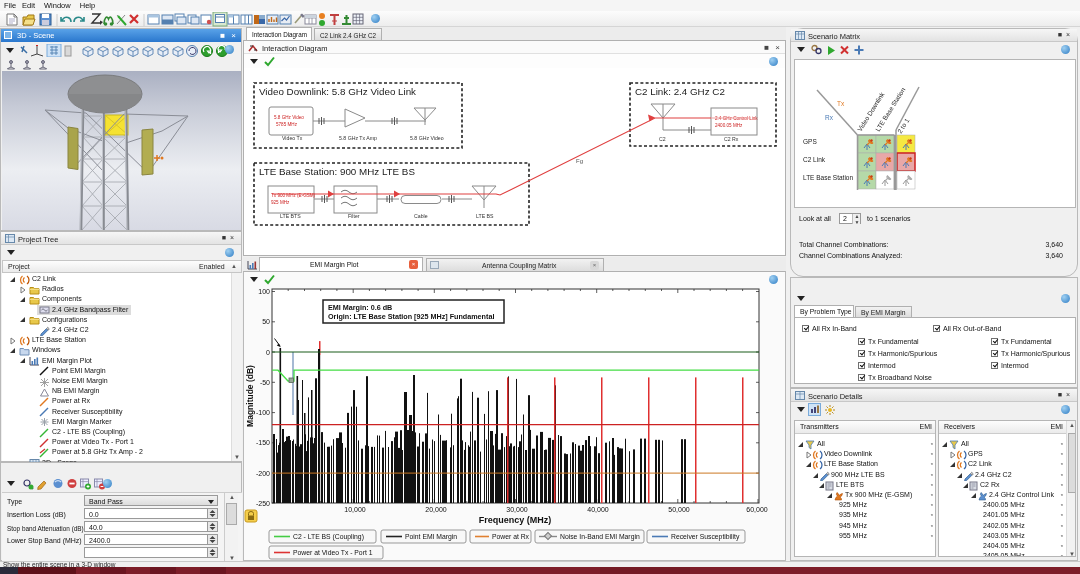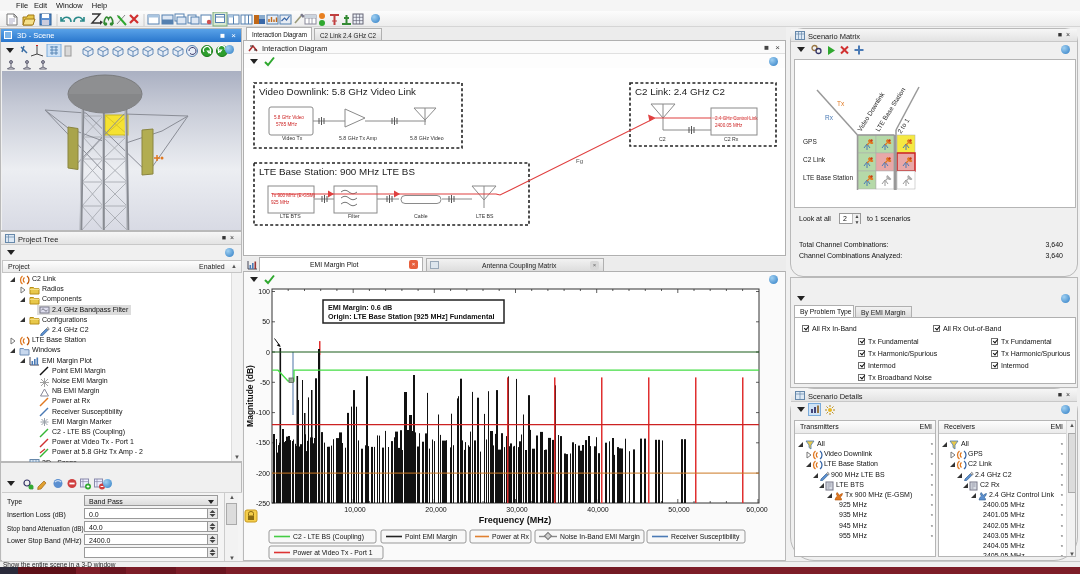--- a/index.html
+++ b/index.html
@@ -21,21 +21,21 @@
 
 .trow { position:absolute; font-size:7px; color:#111; white-space:nowrap; }
 span.abs > svg { display:block; }
 
 .cb { display:inline-block; width:7px; height:7px; border:1px solid #707070; background:#fff; position:relative; vertical-align:-1px; margin-right:3px; }
 .cb:after { content:""; position:absolute; left:1px; top:0px; width:4px; height:2px; border-left:1.4px solid #111; border-bottom:1.4px solid #111; transform:rotate(-50deg); }
 </style>
 </head>
 <body>
 <div id="app">
-  <div id="menubar"><span style="margin-left:16px">File</span><span>Edit</span><span style="margin-left:9px">Window</span><span style="margin-left:9px">Help</span></div>
+  <div id="menubar"><span style="margin-left:4px">File</span><span>Edit</span><span style="margin-left:9px">Window</span><span style="margin-left:9px">Help</span></div>
   <div id="toolbar">
     <svg class="abs" style="left:3px;top:1px;" width="760" height="15">
 
       <g transform="translate(2,1)">
           <path d="M2 1 h7 l3 3 v8 h-10 Z" fill="#fff" stroke="#777"></path>
           <path d="M9 1 v3 h3" fill="none" stroke="#777"></path>
           <path d="M4 6 h6 M4 8 h6 M4 10 h4" stroke="#99b" stroke-width="0.8"></path>
         </g>
       <g transform="translate(19,1)">
           <path d="M1 4 h4 l1 -2 h6 v3 l-2 7 h-9 Z" fill="#e8c84a" stroke="#a07818"></path>
@@ -1031,21 +1031,21 @@
       <span class="abs" style="left:63px;top:20px;"><span class="cb"></span>Tx Fundamental</span>
       <span class="abs" style="left:63px;top:32px;"><span class="cb"></span>Tx Harmonic/Spurious</span>
       <span class="abs" style="left:63px;top:44px;"><span class="cb"></span>Intermod</span>
       <span class="abs" style="left:63px;top:56px;"><span class="cb"></span>Tx Broadband Noise</span>
       <span class="abs" style="left:138px;top:7px;"><span class="cb"></span>All Rx Out-of-Band</span>
       <span class="abs" style="left:196px;top:20px;"><span class="cb"></span>Tx Fundamental</span>
       <span class="abs" style="left:196px;top:32px;"><span class="cb"></span>Tx Harmonic/Spurious</span>
       <span class="abs" style="left:196px;top:44px;"><span class="cb"></span>Intermod</span>
     </div>
   </div>
-  <div class="panel" id="scendetails" style="left:790px; top:388px; width:288px; height:173px;border-radius:24px;">
+  <div class="panel" id="scendetails" style="left:790px; top:388px; width:288px; height:173px;">
     <div class="ptitle">
       <svg class="abs" style="left:4px;top:2px;" width="10" height="10">
           <rect x="0.5" y="0.5" width="9" height="8" fill="#dce8f4" stroke="#6688aa"></rect>
           <path d="M0.5 3 h9 M5 0.5 v8" stroke="#6688aa" stroke-width="0.7"></path>
         </svg>
       <span class="txt">Scenario Details</span>
       <span class="btns"><span style="font-style:italic;font-weight:bold;">■</span>×</span>
     </div>
     <div class="ptoolbar" style="top:13px;">
       <span class="drop" style="left:6px;top:5px;"></span>

